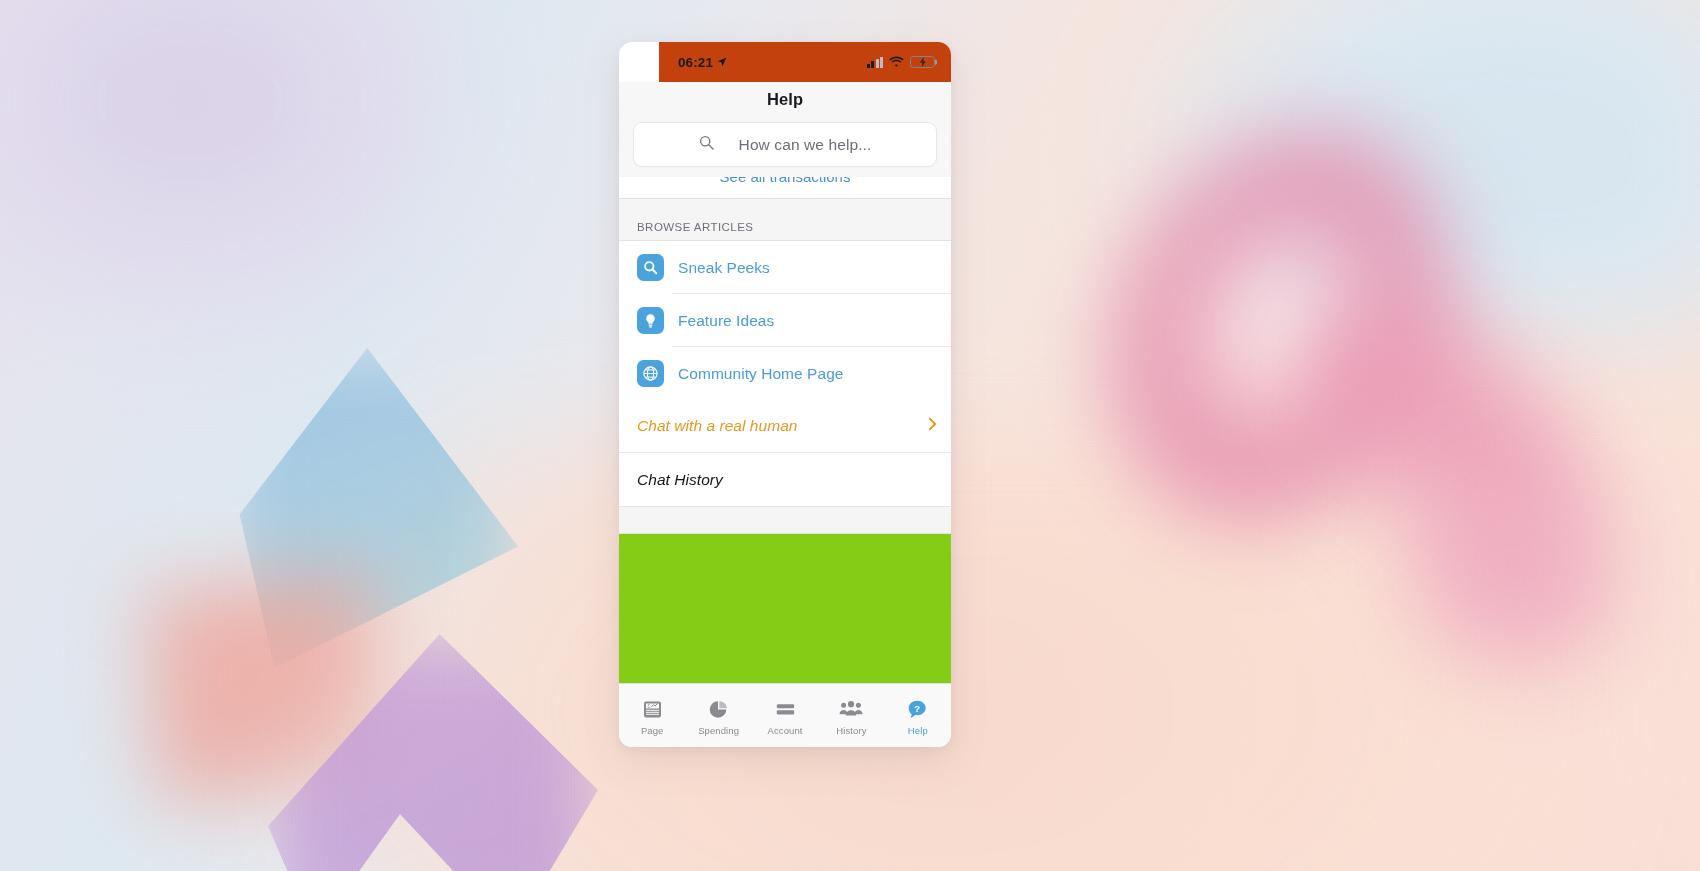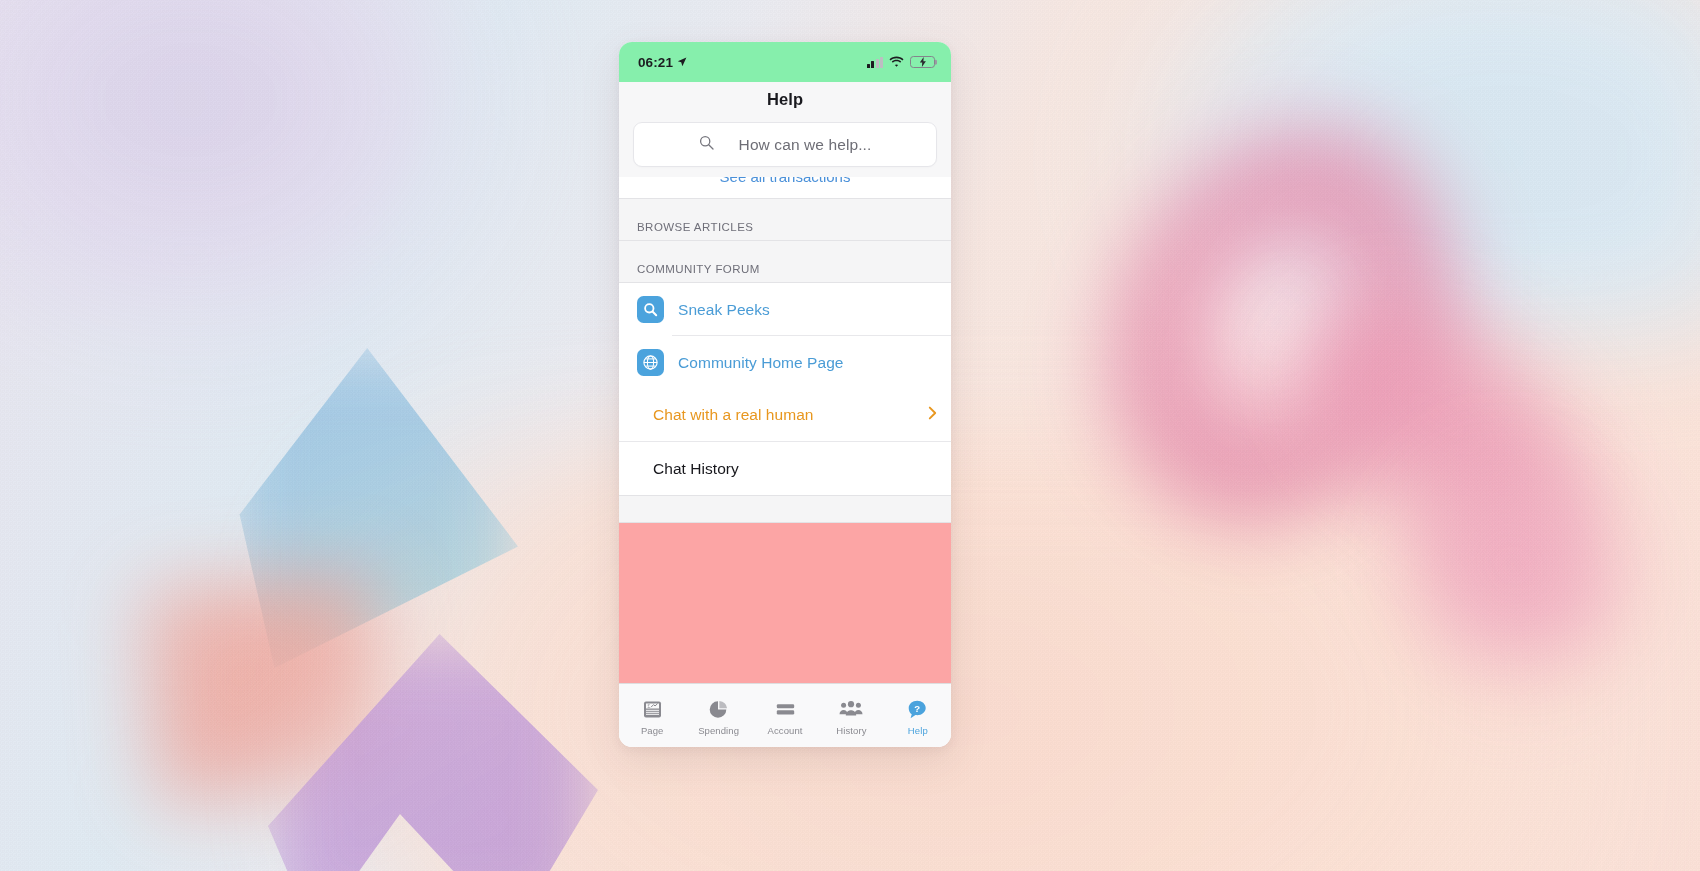--- a/index.html
+++ b/index.html
@@ -138,26 +138,27 @@
     box-shadow: 0 14px 38px rgba(120, 90, 95, .13),
                 0 3px 10px rgba(120, 90, 95, .08);
     overflow: hidden;
     display: flex;
     flex-direction: column;
   }
 
   
   .statusbar {
     height: 40px;
-    background: #86efac;
+    background: #c2410c;
     display: flex;
     align-items: center;
     justify-content: space-between;
     padding: 0 16px 0 19px;
     flex: 0 0 auto;
+    margin-left: 40px;
   }
   .sb-left {
     display: flex;
     align-items: center;
     gap: 4px;
     font-size: 13.5px;
     font-weight: bold;
     color: #1c1c20;
     letter-spacing: .1px;
   }
@@ -253,21 +254,21 @@
     font-size: 15.5px;
     color: #6e6e76;
     letter-spacing: .1px;
     margin-left: 16px;
   }
 
   
   .scroll-area {
     flex: 1 1 auto;
     overflow: hidden;
-    background: #fca5a5;
+    background: #84cc16;
     position: relative;
   }
   .clipped-row {
     height: 22px;
     background: #fff;
     display: flex;
     align-items: flex-start;
     justify-content: center;
     overflow: hidden;
     border-bottom: 1px solid #e3e3e6;
@@ -317,21 +318,21 @@
     margin-right: 14px;
   }
   .row-label {
     font-size: 15.5px;
     color: #17171c;
     letter-spacing: .05px;
     flex: 1 1 auto;
   }
   .row-label.link { color: #4a9cd6; }
   .row-label.warn { color: #e8971f; }
-  .row-label.plain-indent { margin-left: 16px; }
+  .row-label.plain-indent { margin-left: 0; font-style: italic; }
   .chevron {
     flex: 0 0 auto;
     margin-left: auto;
   }
   .spacer-row {
     background: #f5f5f6;
     height: 28px;
     border-bottom: 1px solid #e3e3e6;
     border-top: 1px solid #e3e3e6;
   }
@@ -432,32 +433,41 @@
   </div>
 
   <div class="scroll-area">
 
     <div class="clipped-row">
       <span>See all transactions</span>
     </div>
 
     <div class="section-header">BROWSE ARTICLES</div>
 
-    <div class="section-header">COMMUNITY FORUM</div>
 
     <div class="row inset-border no-border">
       <span class="row-icon">
         <svg width="17" height="17" viewBox="0 0 17 17">
           <circle cx="7.3" cy="7.3" r="4.2" fill="none" stroke="#fff" stroke-width="1.8"></circle>
           <line x1="10.5" y1="10.5" x2="14.2" y2="14.2" stroke="#fff" stroke-width="2" stroke-linecap="round"></line>
         </svg>
       </span>
       <span class="row-label link">Sneak Peeks</span>
     </div>
 
+    <div class="row inset-border no-border">
+      <span class="row-icon">
+        <svg width="17" height="17" viewBox="0 0 17 17">
+          <path d="M8.5 2.2c-2.5 0-4.3 1.9-4.3 4.2 0 1.7 1 2.9 1.8 3.8.35.4.5.75.5 1.15v.35h4v-.35c0-.4.15-.75.5-1.15.8-.9 1.8-2.1 1.8-3.8 0-2.3-1.8-4.2-4.3-4.2z" fill="#fff"></path>
+          <rect x="6.5" y="12.6" width="4" height="1.25" rx=".6" fill="#fff"></rect>
+          <rect x="7.1" y="14.3" width="2.8" height="1.15" rx=".57" fill="#fff"></rect>
+        </svg>
+      </span>
+      <span class="row-label link">Feature Ideas</span>
+    </div>
 
     <div class="row no-border">
       <span class="row-icon">
         <svg width="17" height="17" viewBox="0 0 17 17">
           <circle cx="8.5" cy="8.5" r="6.6" fill="none" stroke="#fff" stroke-width="1.15"></circle>
           <ellipse cx="8.5" cy="8.5" rx="3.1" ry="6.6" fill="none" stroke="#fff" stroke-width="1.05"></ellipse>
           <line x1="1.9" y1="8.5" x2="15.1" y2="8.5" stroke="#fff" stroke-width="1.05"></line>
           <path d="M3.2 4.9 H13.8" stroke="#fff" stroke-width="1" fill="none"></path>
           <path d="M3.2 12.1 H13.8" stroke="#fff" stroke-width="1" fill="none"></path>
         </svg>

